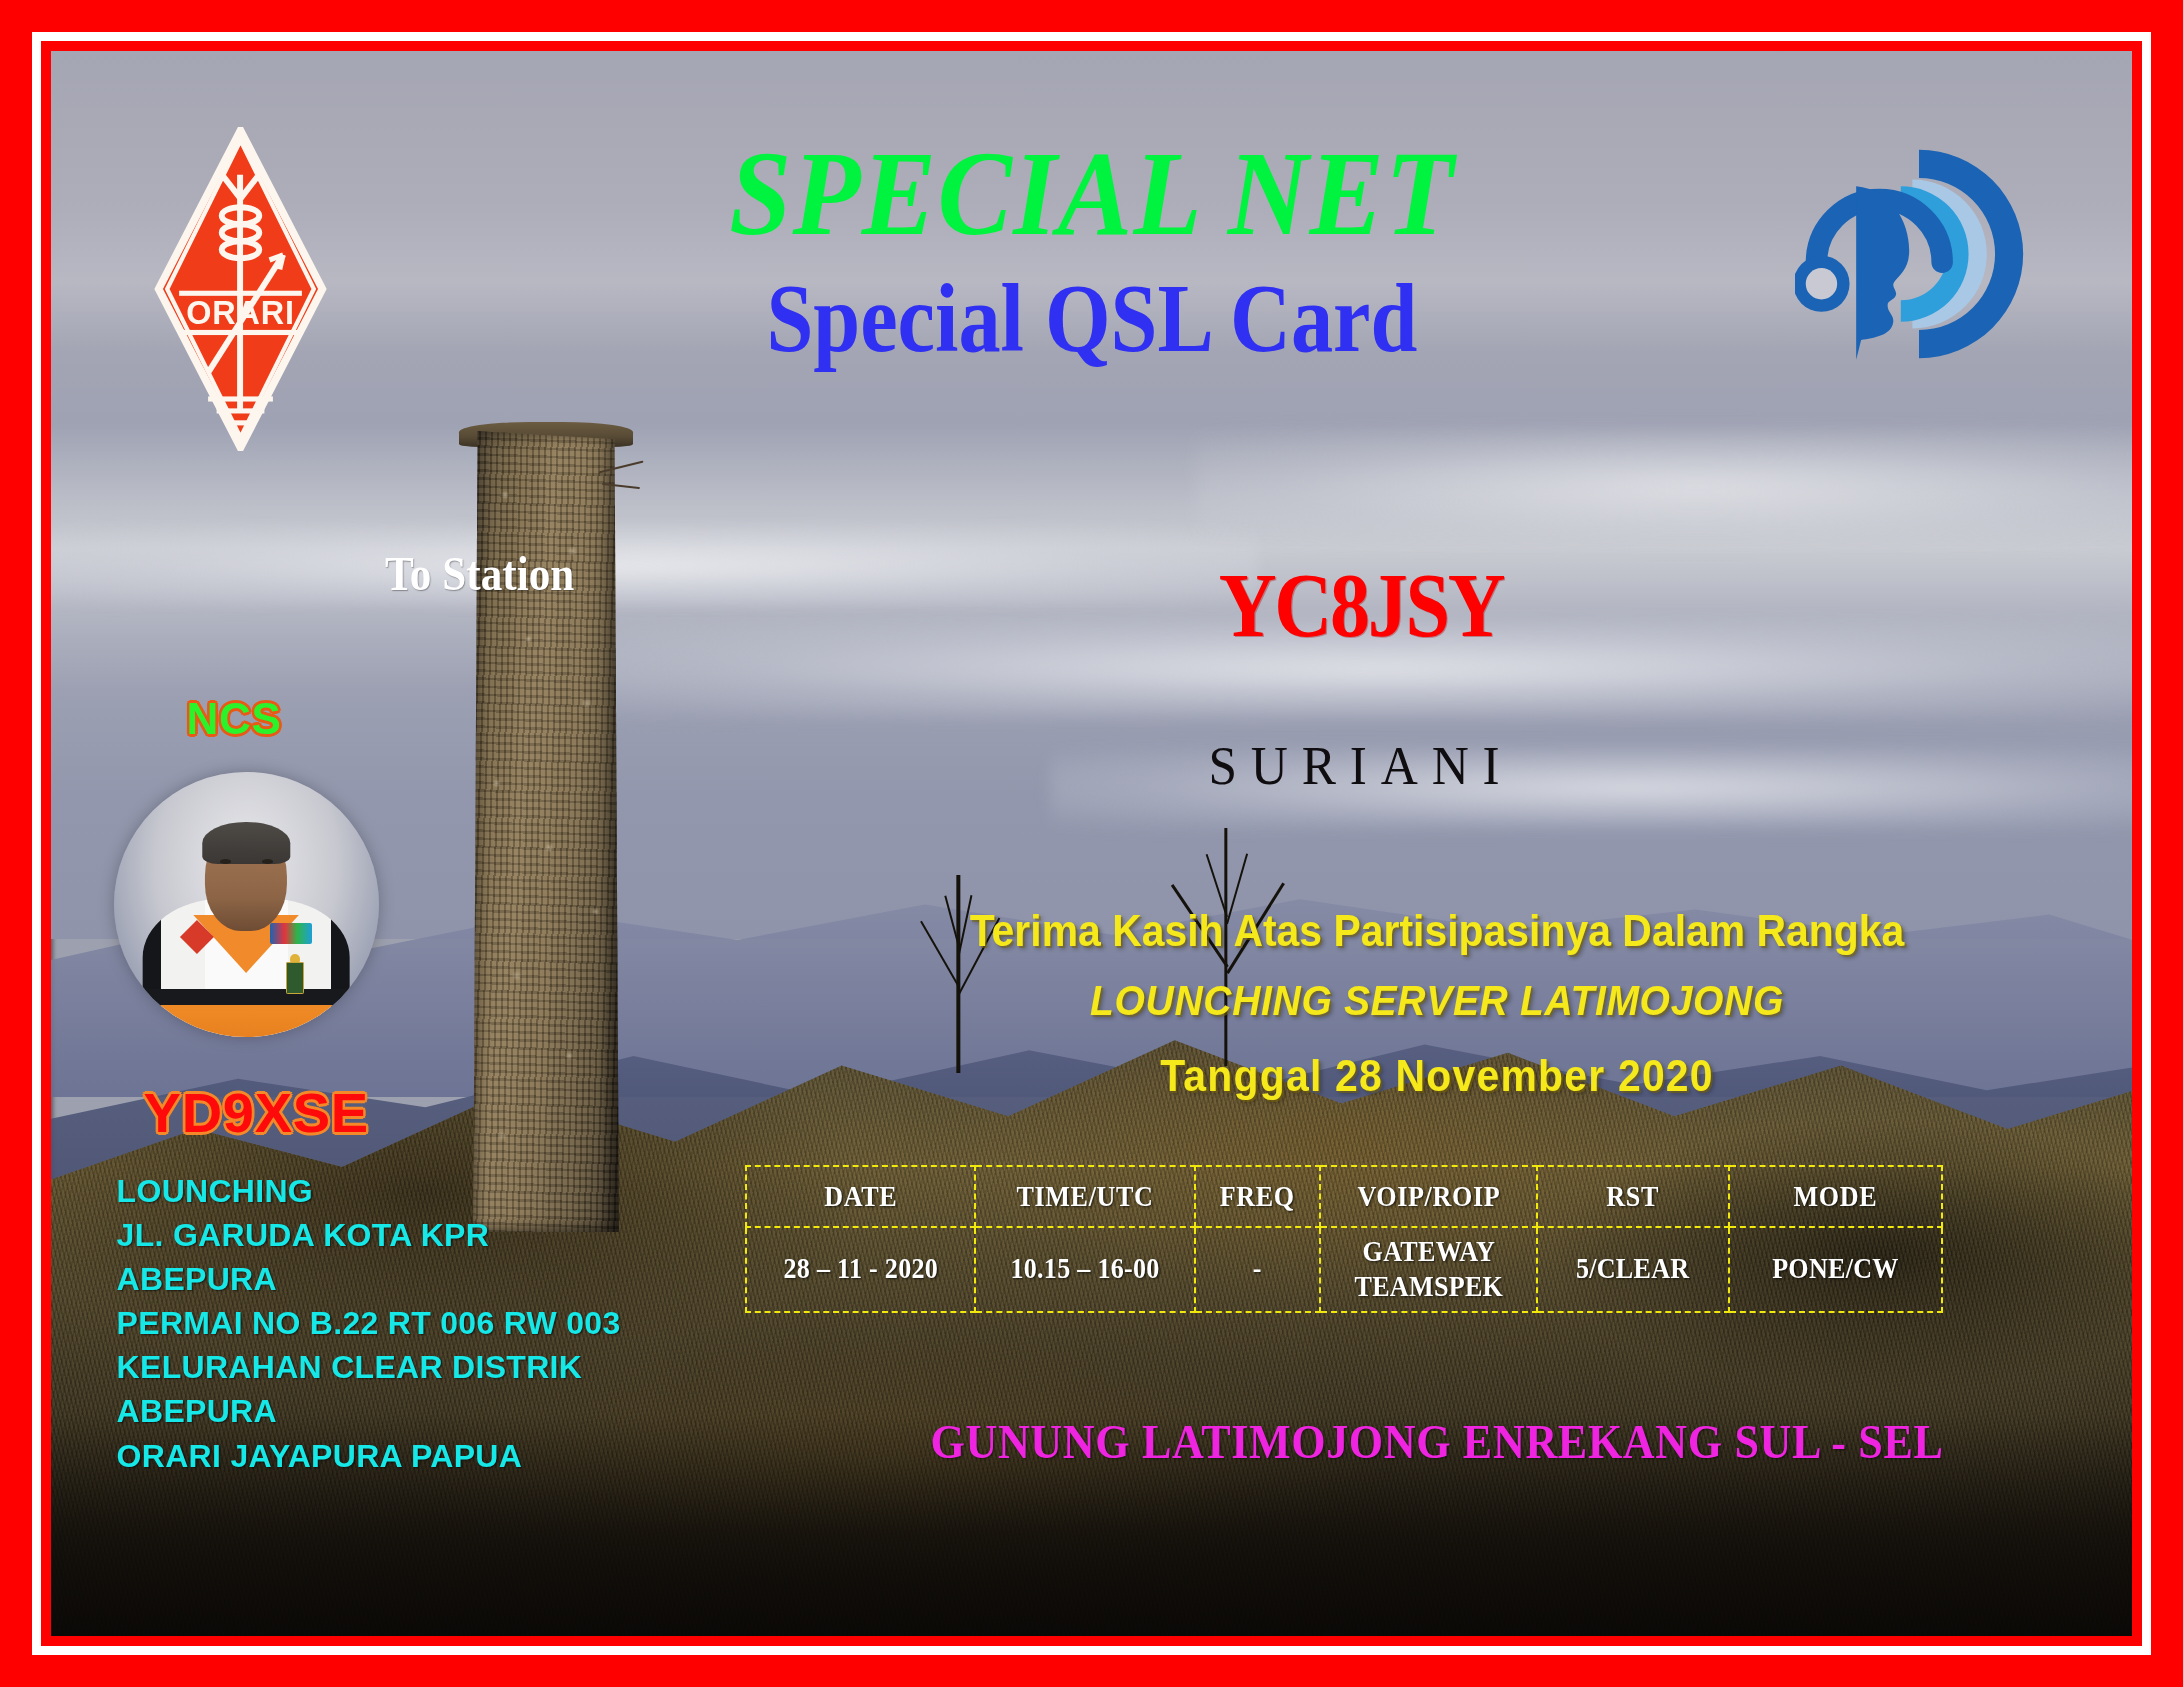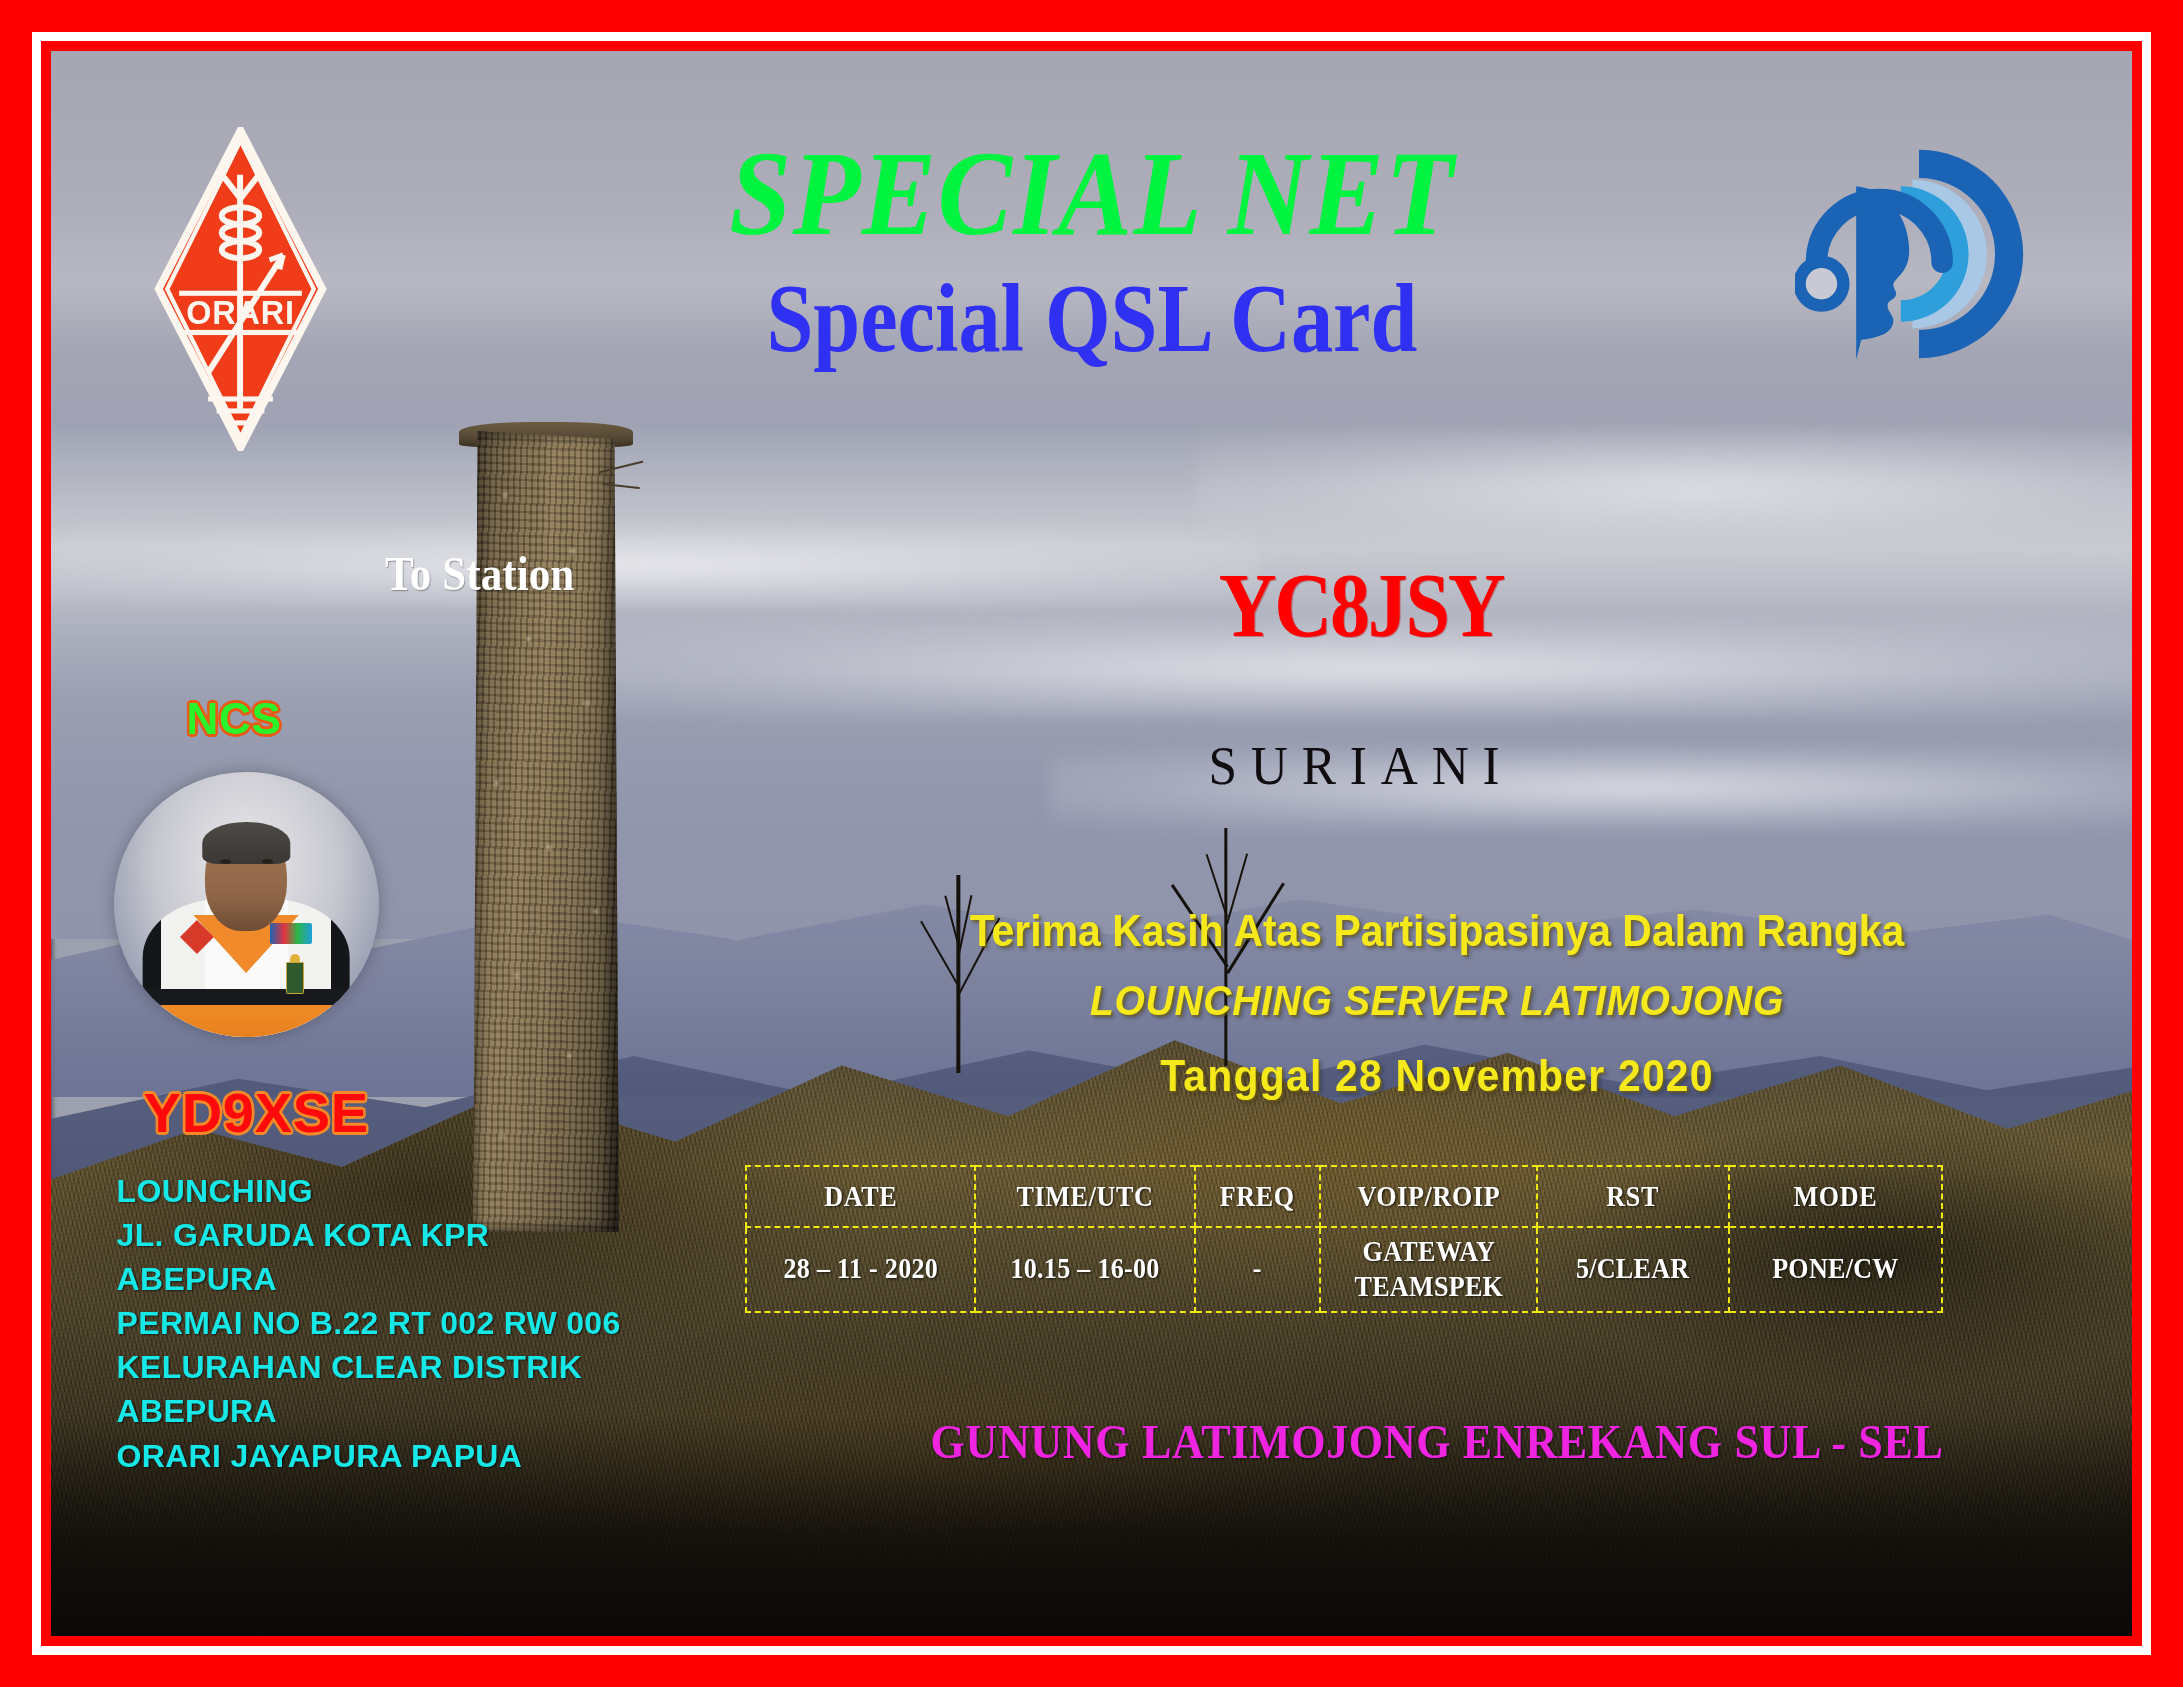--- a/index.html
+++ b/index.html
@@ -493,21 +493,21 @@
           <div class="p-badge-r"></div>
           <div class="p-tagclip"></div>
           <div class="p-tag"></div>
         </div>
         <div id="ncs-call">YD9XSE</div>
 
         <div id="address">
           <div>LOUNCHING</div>
           <div>JL. GARUDA KOTA KPR</div>
           <div>ABEPURA</div>
-          <div>PERMAI NO B.22 RT 002 RW 006</div>
+          <div>PERMAI NO B.22 RT 006 RW 003</div>
           <div>KELURAHAN CLEAR DISTRIK</div>
           <div>ABEPURA</div>
           <div>ORARI JAYAPURA PAPUA</div>
         </div>
 
         <div class="ytext" id="y1">Terima Kasih Atas Partisipasinya Dalam Rangka</div>
         <div class="ytext" id="y2">LOUNCHING SERVER LATIMOJONG</div>
         <div class="ytext" id="y3">Tanggal  28  November  2020</div>
 
         <table id="qso-table">

